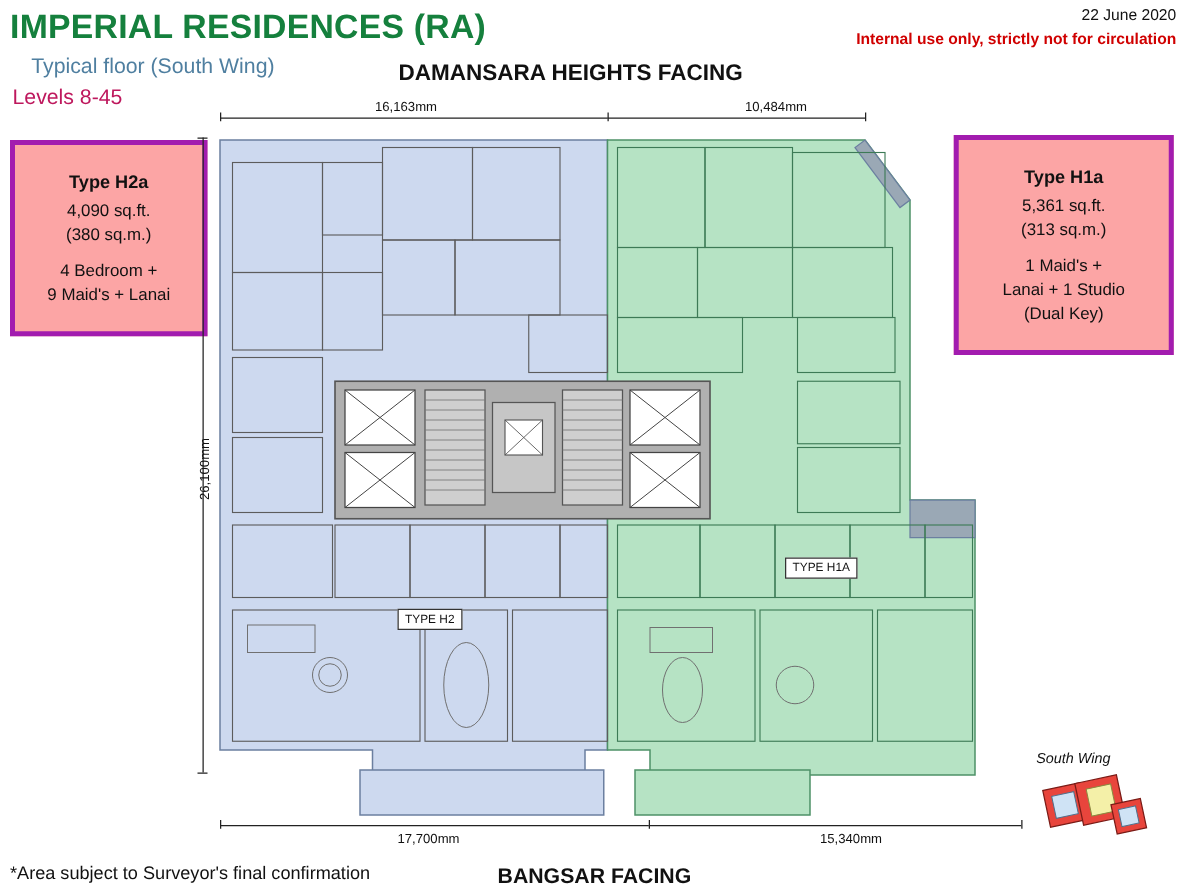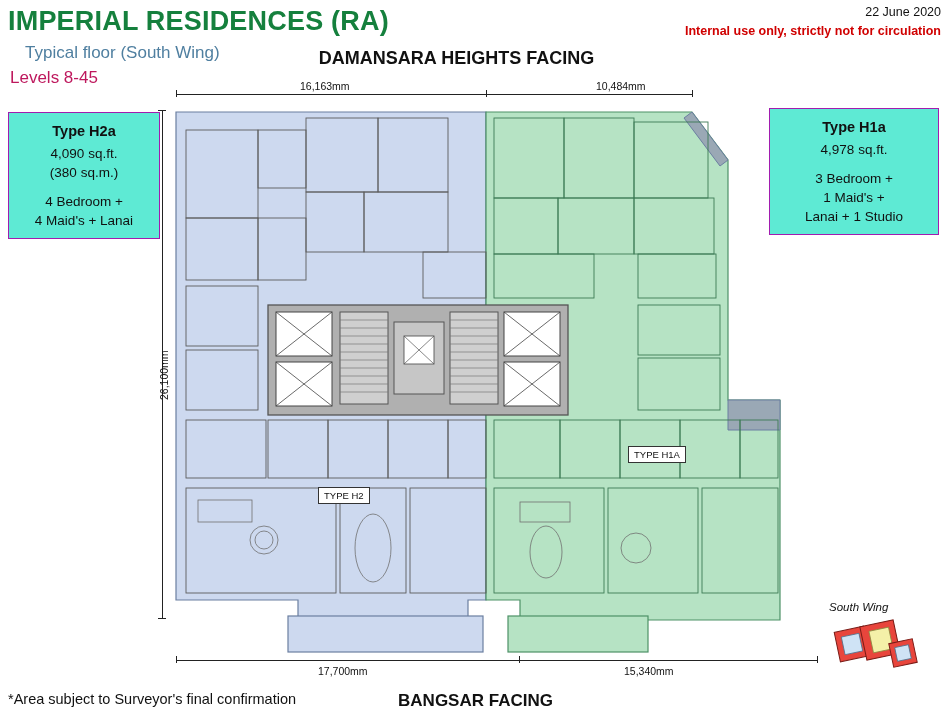--- a/index.html
+++ b/index.html
@@ -35,22 +35,22 @@
   #bottom-facing{
     left:0;bottom:6px;width:951px;text-align:center;
     font-size:17px;font-weight:bold;color:#111;
   }
   #footnote{
     left:8px;bottom:10px;font-size:14.5px;color:#111;
   }
 
   
   .infobox{
-    border:1px solid #a21caf;background:#5eead4;
-    text-align:center;padding:8px 10px;line-height:1.42;
+    border:4px solid #a21caf;background:#fca5a5;
+    text-align:center;padding:20px 10px;line-height:1.42;
     font-size:13.5px;color:#111;
   }
   .infobox .t{font-weight:bold;font-size:14.5px;margin-bottom:2px;}
   .infobox .gap{height:10px;}
   #box-left{left:8px;top:112px;width:130px;}
   #box-right{right:12px;top:108px;width:148px;}
 
   
   .dimline{background:#222;}
   .dimh{height:1px;}
@@ -88,30 +88,31 @@
 <div class="abs" id="top-facing">DAMANSARA HEIGHTS FACING</div>
 <div class="abs" id="bottom-facing">BANGSAR FACING</div>
 <div class="abs" id="footnote">*Area subject to Surveyor's final confirmation</div>
 
 <div class="abs infobox" id="box-left">
   <div class="t">Type H2a</div>
   <div>4,090 sq.ft.</div>
   <div>(380 sq.m.)</div>
   <div class="gap"></div>
   <div>4 Bedroom +</div>
-  <div>4 Maid's + Lanai</div>
+  <div>9 Maid's + Lanai</div>
 </div>
 
 <div class="abs infobox" id="box-right">
   <div class="t">Type H1a</div>
-  <div>4,978 sq.ft.</div>
+  <div>5,361 sq.ft.</div>
+  <div>(313 sq.m.)</div>
   <div class="gap"></div>
-  <div>3 Bedroom +</div>
   <div>1 Maid's +</div>
   <div>Lanai + 1 Studio</div>
+  <div>(Dual Key)</div>
 </div>
 
 <div class="abs dimline dimh" style="left:176px;top:94px;width:310px;"></div>
 <div class="abs tick" style="left:176px;top:90px;"></div>
 <div class="abs tick" style="left:486px;top:90px;"></div>
 <div class="abs dimlabel" style="left:300px;top:80px;">16,163mm</div>
 
 <div class="abs dimline dimh" style="left:486px;top:94px;width:206px;"></div>
 <div class="abs tick" style="left:692px;top:90px;"></div>
 <div class="abs dimlabel" style="left:564px;top:80px;margin-left:32px;">10,484mm</div>
@@ -121,21 +122,21 @@
 <div class="abs dimline dimh" style="left:158px;top:618px;width:8px;"></div>
 <div class="abs dimlabel v" style="left:158px;top:400px;">26,100mm</div>
 
 <div class="abs dimline dimh" style="left:176px;top:660px;width:343px;"></div>
 <div class="abs tick" style="left:176px;top:656px;"></div>
 <div class="abs tick" style="left:519px;top:656px;"></div>
 <div class="abs dimlabel" style="left:318px;top:665px;">17,700mm</div>
 
 <div class="abs dimline dimh" style="left:519px;top:660px;width:298px;"></div>
 <div class="abs tick" style="left:817px;top:656px;"></div>
-<div class="abs dimlabel" style="left:624px;top:665px;">15,340mm</div>
+<div class="abs dimlabel" style="left:656px;top:665px;">15,340mm</div>
 
 <div class="abs" id="plan">
 <svg width="660" height="560" viewBox="0 0 660 560" xmlns="http://www.w3.org/2000/svg">
   <g id="unit-fills">
 
     <path d="M8,12 L318,12 L318,500 L300,500 L300,520 L130,520 L130,500 L8,500 Z" fill="#cdd9ef" stroke="#6b7fa0" stroke-width="1.2"></path>
 
     <rect x="120" y="516" width="195" height="36" fill="#cdd9ef" stroke="#6b7fa0" stroke-width="1.2"></rect>
 
     <path d="M318,12 L524,12 L560,60 L560,300 L612,300 L612,520 L352,520 L352,500 L318,500 Z" fill="#b6e3c4" stroke="#4d9167" stroke-width="1.2"></path>

